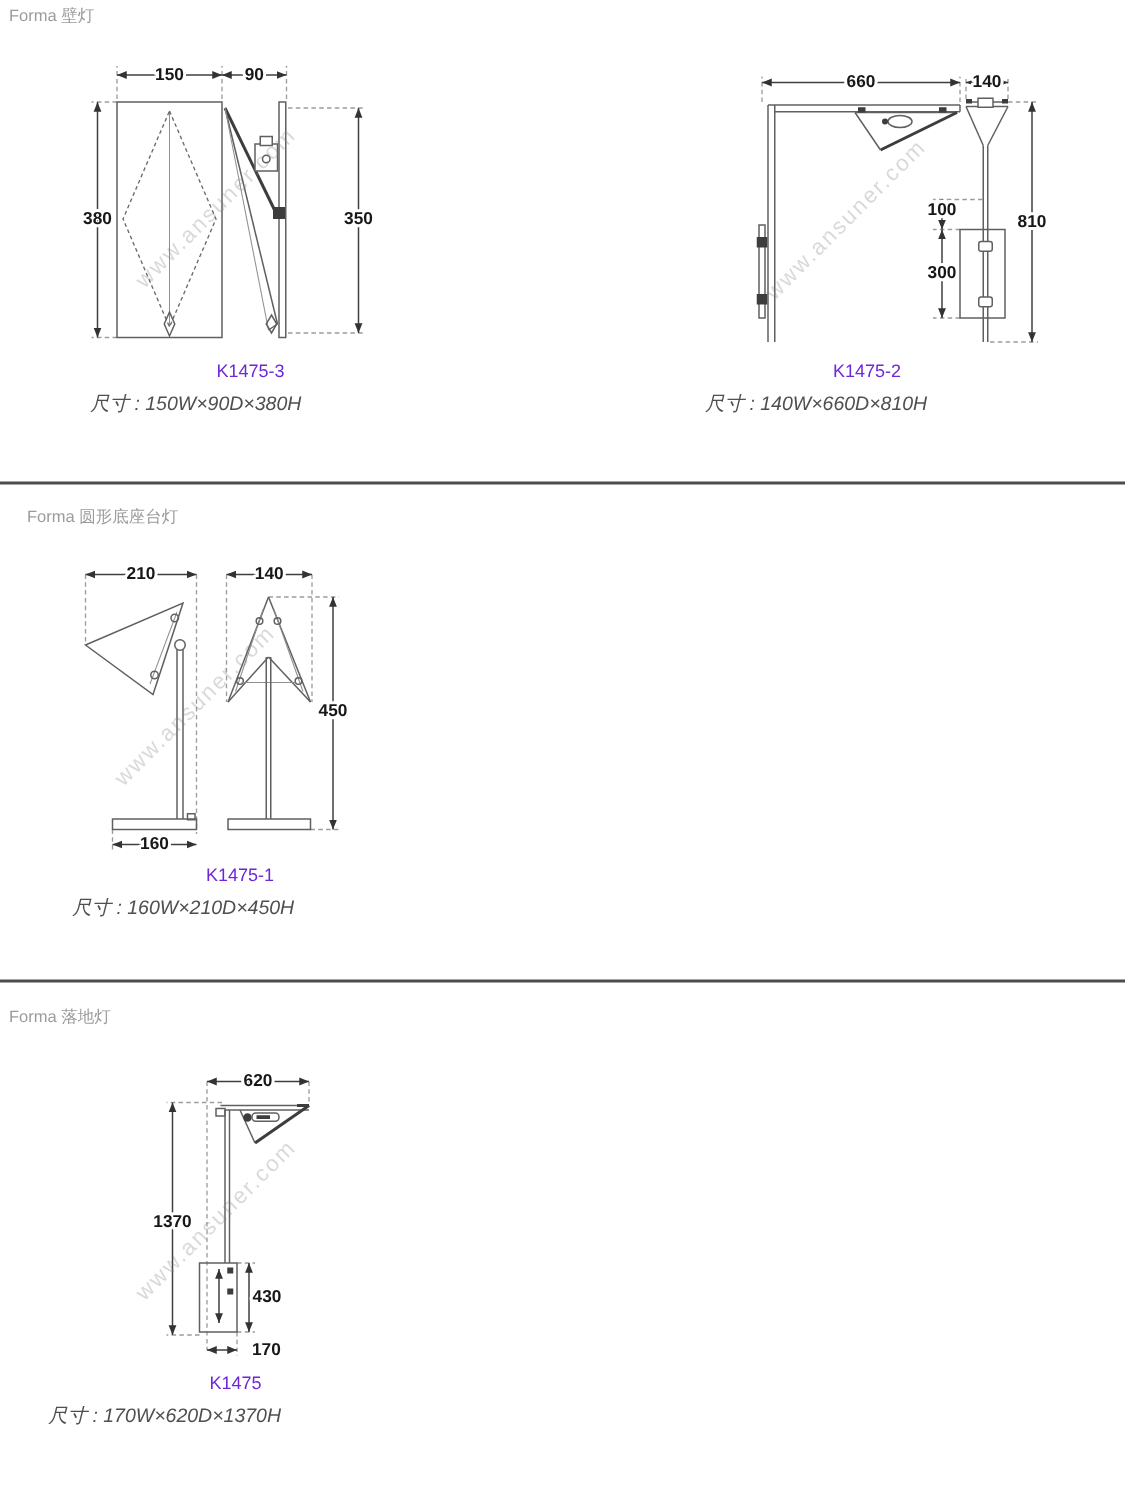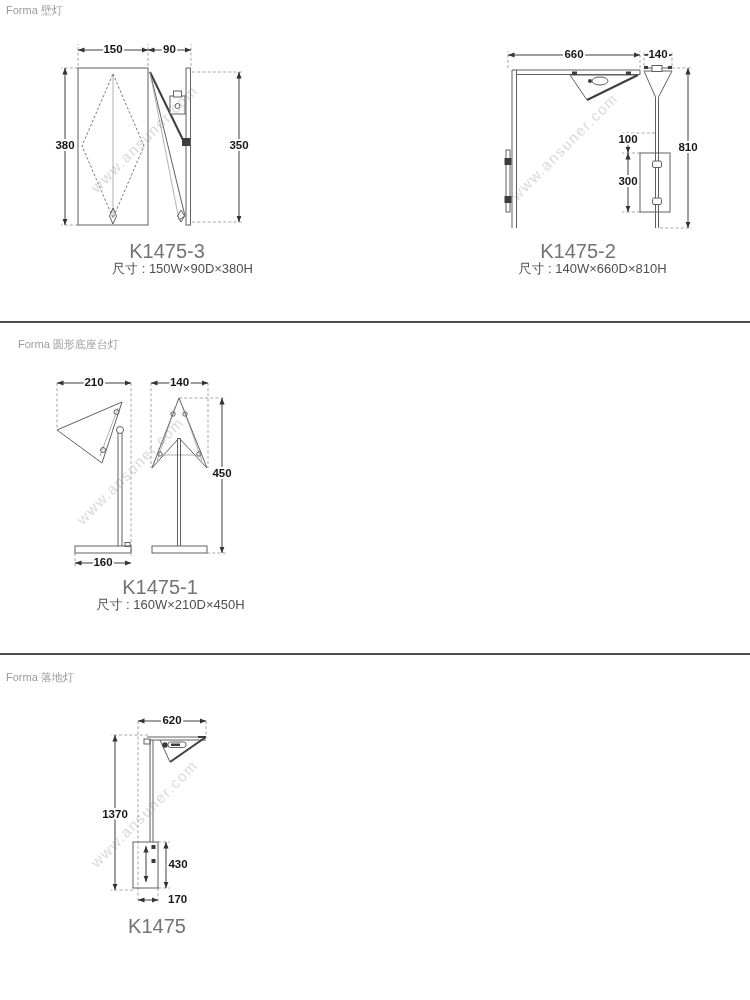--- a/index.html
+++ b/index.html
@@ -1,21 +1,21 @@
 <!DOCTYPE html>
 <html><head>
 <meta charset="utf-8">
 <style>
   html,body { margin:0; padding:0; background:#fff; }
   .page { position:relative; width:750px; height:1000px; background:#ffffff;
           font-family:"Liberation Sans", sans-serif; overflow:hidden; }
   .sec-title { position:absolute; font-size:11px; color:#9b9b9b; white-space:nowrap; }
   .divider { position:absolute; left:0; width:750px; height:2px; background:#4d4d4d; }
-  .model-cap { position:absolute; width:140px; text-align:center; font-size:20px; color:#737373; }
-  .size-cap { position:absolute; width:245px; text-align:center; font-size:13px; color:#4f4f4f; }
+  .model-cap { position:absolute; width:140px; text-align:center; font-size:12px; color:#6d28d9; }
+  .size-cap { position:absolute; width:245px; font-size:13px; color:#4f4f4f;font-style:italic; }
   .wm { position:absolute; color:rgba(130,130,130,0.30); font-size:15px; letter-spacing:1.5px;
         transform:rotate(-45deg); transform-origin:center; pointer-events:none; white-space:nowrap; }
   svg.draw { position:absolute; overflow:visible; }
   svg.draw text { font-family:"Liberation Sans", sans-serif; font-size:11.5px; font-weight:700;
         fill:#171717; paint-order:stroke; stroke:#ffffff; stroke-width:4px; stroke-linejoin:round;
         text-anchor:middle; dominant-baseline:middle; }
   .ln  { stroke:#606060; stroke-width:1; fill:none; }
   .lnf { stroke:#606060; stroke-width:1; fill:#ffffff; }
   .thk { stroke:#3d3d3d; stroke-width:2; fill:none; }
   .thin{ stroke:#8f8f8f; stroke-width:0.7; fill:none; }
@@ -226,19 +226,20 @@
     <rect class="blk" x="59.5" y="139" width="4" height="4"></rect>
     <rect class="blk" x="59.5" y="153" width="4" height="4"></rect>
 
     <text x="80" y="15">620</text>
     <text x="23" y="109">1370</text>
     <text x="86" y="159">430</text>
     <text x="76" y="194" style="text-anchor:start">170</text>
   </svg>
 
   <div class="model-cap" style="left:87px; top:915px;">K1475</div>
+  <div class="size-cap" style="left:32px; top:935px;">尺寸 : 170W×620D×1370H</div>
 
   <div class="wm" style="left:72px; top:130px;">www.ansuner.com</div>
   <div class="wm" style="left:492px; top:138px;">www.ansuner.com</div>
   <div class="wm" style="left:58px; top:462px;">www.ansuner.com</div>
   <div class="wm" style="left:72px; top:805px;">www.ansuner.com</div>
 
 </div>
 
 </body></html>

